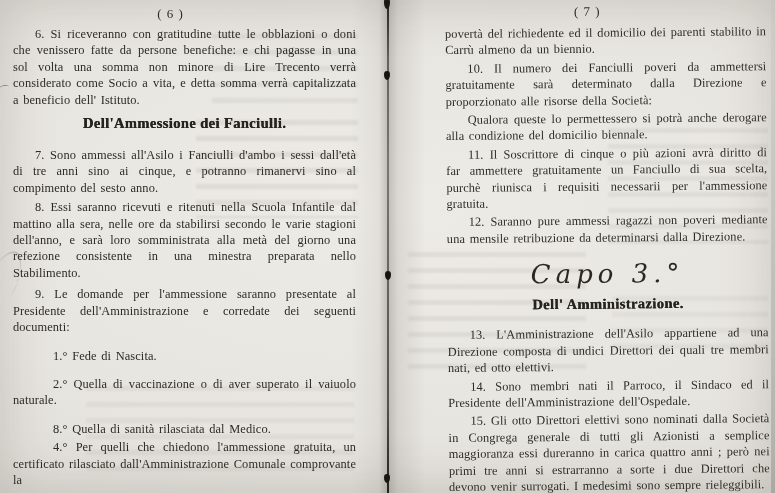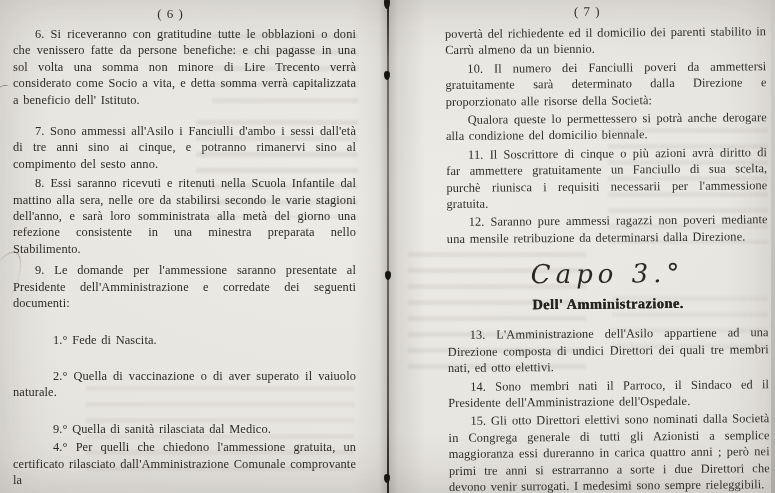--- a/index.html
+++ b/index.html
@@ -18,21 +18,21 @@
                  transform:rotate(-0.5deg); transform-origin:60px 260px; }
 
   .pg-header { margin:0 0 4px 0; text-align:center; font-size:13px;
                letter-spacing:1px; text-indent:0; }
   .page--left  .pg-header { margin-right:28px; }
   .page--right .pg-header { margin-right:36px; }
 
   .para { margin:0; font-size:12.4px; line-height:16.4px; text-align:justify;
           text-indent:22px; word-spacing:1.4px; letter-spacing:0.1px; }
   .para--cont { text-indent:0; }
-  .list-item { text-indent:40px; margin-top:20px; }
+  .list-item { text-indent:40px; margin-top:12px; }
 
   .capo { margin:15px 0 0 0; text-align:center; font-style:italic;
           font-weight:400; font-size:26px; line-height:30px;
           letter-spacing:5px; text-indent:0; color:#2a2824;
           font-family:"DejaVu Serif", serif; }
   .gothic { margin:7px 0 0 0; text-align:center; font-weight:700;
             font-size:14.5px; line-height:17px; letter-spacing:0.4px;
             text-indent:0; color:#262420;
             text-shadow:0.4px 0 0 #262420; }
 
@@ -97,26 +97,27 @@
   <div class="ghost ghost-1"></div>
   <div class="ghost ghost-2"></div>
   <div class="ghost ghost-3"></div>
   <div class="ghost ghost-4"></div>
   <div class="ghost ghost-5"></div>
   <div class="ghost ghost-6"></div>
 
   <div class="page page--left">
     <p class="pg-header">( 6 )</p>
     <p class="para">6. Si riceveranno con gratitudine tutte le obblazioni o doni che venissero fatte da persone benefiche: e chi pagasse in una sol volta una somma non minore di Lire Trecento verrà considerato come Socio a vita, e detta somma verrà capitalizzata a beneficio dell' Istituto.</p>
+    <p class="gothic">Dell'Ammessione dei Fanciulli.</p>
     <p class="para mt-art7">7. Sono ammessi all'Asilo i Fanciulli d'ambo i sessi dall'età di tre anni sino ai cinque, e potranno rimanervi sino al compimento del sesto anno.</p>
     <p class="para mt-art8">8. Essi saranno ricevuti e ritenuti nella Scuola Infantile dal mattino alla sera, nelle ore da stabilirsi secondo le varie stagioni dell'anno, e sarà loro somministrata alla metà del giorno una refezione consistente in una minestra preparata nello Stabilimento.</p>
     <p class="para mt-art9">9. Le domande per l'ammessione saranno presentate al Presidente dell'Amministrazione e corredate dei seguenti documenti:</p>
     <p class="para list-item">1.° Fede di Nascita.</p>
     <p class="para list-item">2.° Quella di vaccinazione o di aver superato il vaiuolo naturale.</p>
-    <p class="para list-item">9.° Quella di sanità rilasciata dal Medico.</p>
+    <p class="para list-item">8.° Quella di sanità rilasciata dal Medico.</p>
     <p class="para list-item mt-item4">4.° Per quelli che chiedono l'ammessione gratuita, un certificato rilasciato dall'Amministrazione Comunale comprovante la</p>
   </div>
 
   <div class="page page--right">
     <p class="pg-header">( 7 )</p>
     <p class="para para--cont mt-cont">povertà del richiedente ed il domicilio dei parenti stabilito in Carrù almeno da un biennio.</p>
     <p class="para mt-sm">10. Il numero dei Fanciulli poveri da ammettersi gratuitamente sarà determinato dalla Direzione e proporzionato alle risorse della Società:</p>
     <p class="para mt-sm">Qualora queste lo permettessero si potrà anche derogare alla condizione del domicilio biennale.</p>
     <p class="para mt-sm">11. Il Soscrittore di cinque o più azioni avrà diritto di far ammettere gratuitamente un Fanciullo di sua scelta, purchè riunisca i requisiti necessarii per l'ammessione gratuita.</p>
     <p class="para mt-sm">12. Saranno pure ammessi ragazzi non poveri mediante una mensile retribuzione da determinarsi dalla Direzione.</p>

